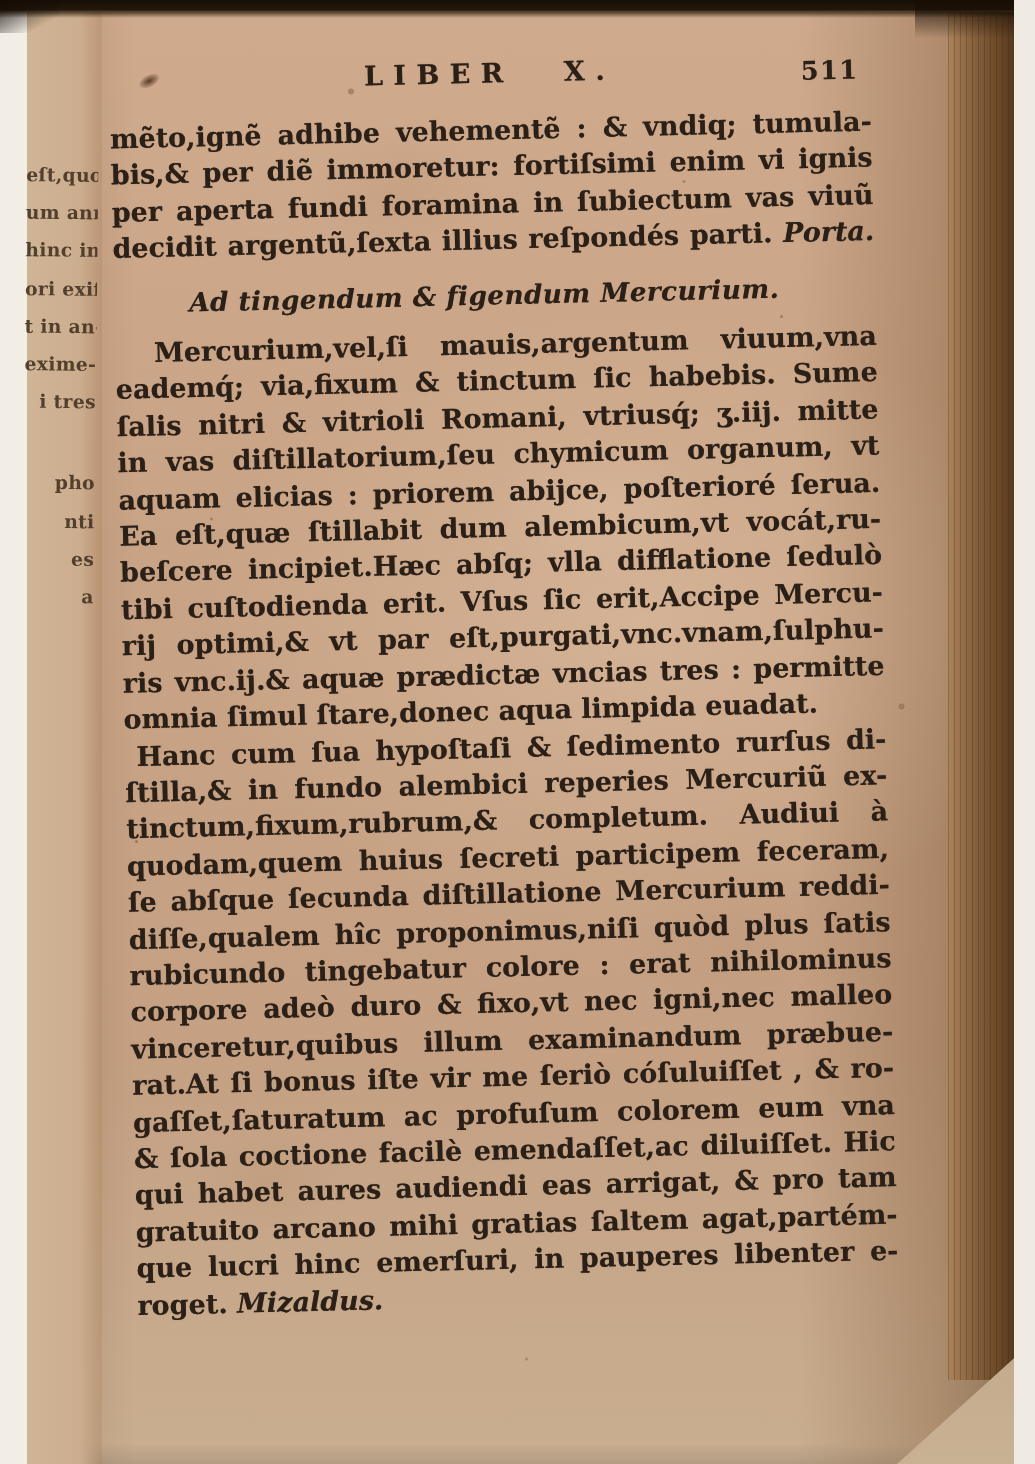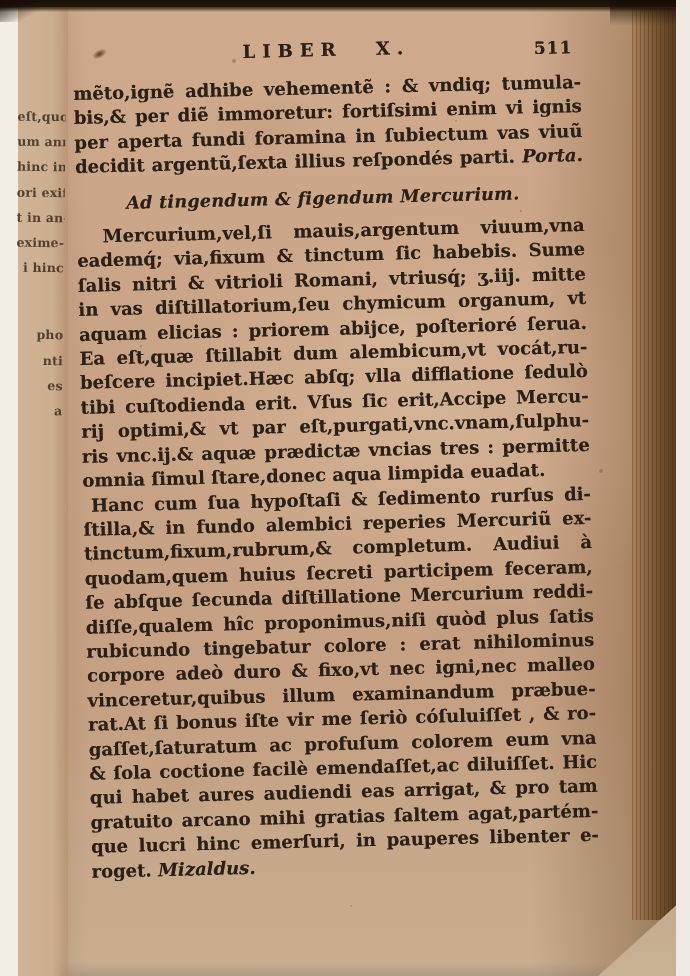--- a/index.html
+++ b/index.html
@@ -59,21 +59,21 @@
   .prev-edge{
     position:absolute;left:18px;top:8px;width:50px;height:968px;
     background:linear-gradient(to right,#d0b496 0%, #ccae8f 70%, rgba(160,120,80,0.25) 100%);
   }
   .margin-frags{
     position:absolute;left:16px;top:104px;width:48px;text-align:right;
     font-size:12.5px;font-weight:bold;line-height:25.2px;color:#453423;
     letter-spacing:0.2px;opacity:0.9;transform:rotate(0.6deg);
   }
   .margin-frags .frag{white-space:nowrap;overflow:hidden;}
-  .margin-frags .gap{margin-top:42px;}
+  .margin-frags .gap{margin-top:29px;}
   
   .ink-stain{position:absolute;left:92px;top:50px;width:15px;height:8px;border-radius:50%;
     background:radial-gradient(closest-side, rgba(70,40,22,0.85), rgba(70,40,22,0.15) 90%, transparent);
     transform:rotate(-28deg);}
   
   .text-block{
     position:absolute;left:72px;top:32px;width:508px;
     transform:rotate(-1.35deg);transform-origin:top right;
     color:#2b2017;font-weight:bold;font-size:18px;line-height:24.4px;
     text-shadow:0 0 0.5px rgba(43,32,23,0.55);
@@ -104,21 +104,21 @@
   <div class="specks"></div>
 
   <div class="prev-edge"></div>
   <div class="margin-frags">
     <div class="frag">eſt,quod</div>
     <div class="frag">um anno</div>
     <div class="frag">hinc in-</div>
     <div class="frag">ori exiſ.</div>
     <div class="frag">t in an-</div>
     <div class="frag">exime-</div>
-    <div class="frag">i hinc</div>
+    <div class="frag">i tres</div>
     <div class="frag gap">pho</div>
     <div class="frag">nti</div>
     <div class="frag">es</div>
     <div class="frag">a</div>
   </div>
 
   <div class="fore-edge"></div>
   <div class="corner-under"></div>
   <div class="top-edge"></div>
   <div class="right-bed"></div>

